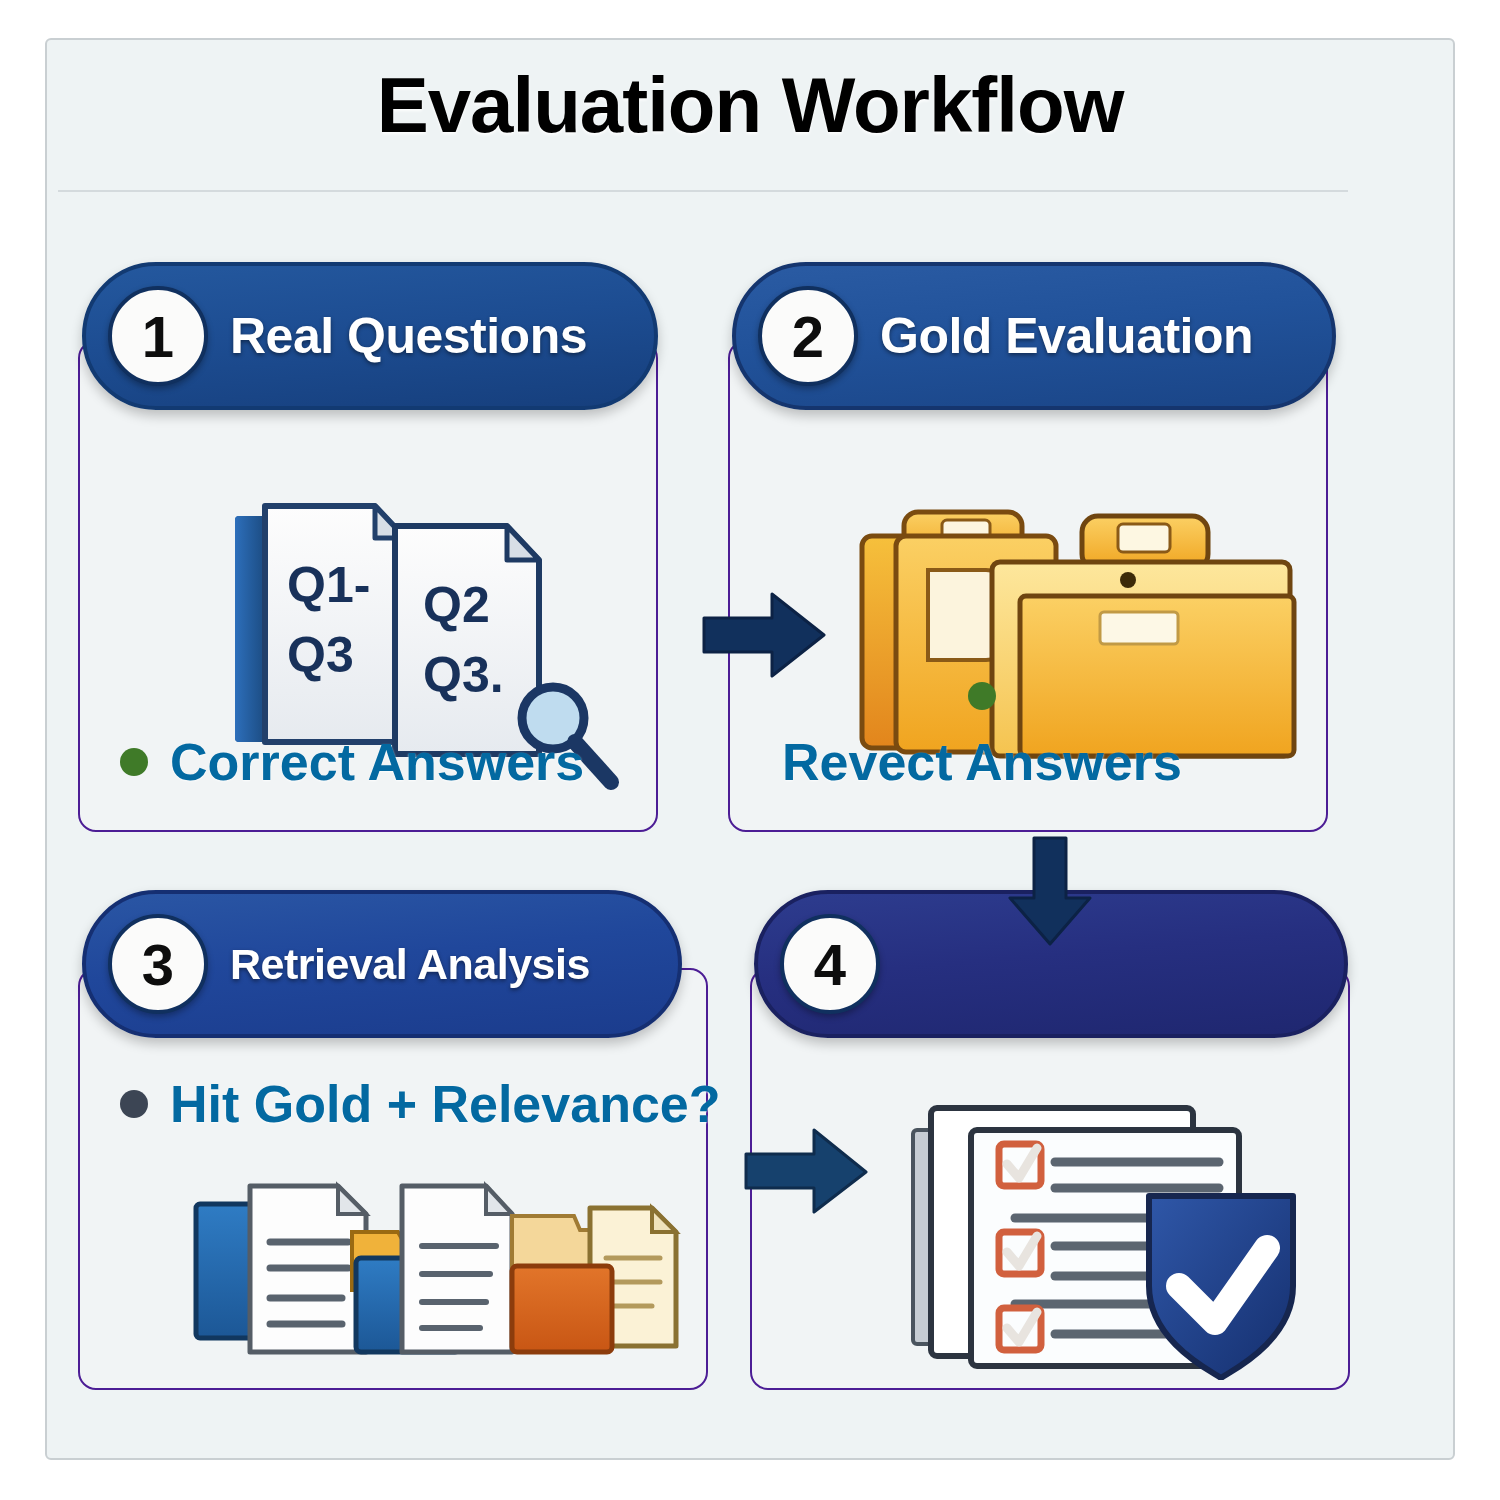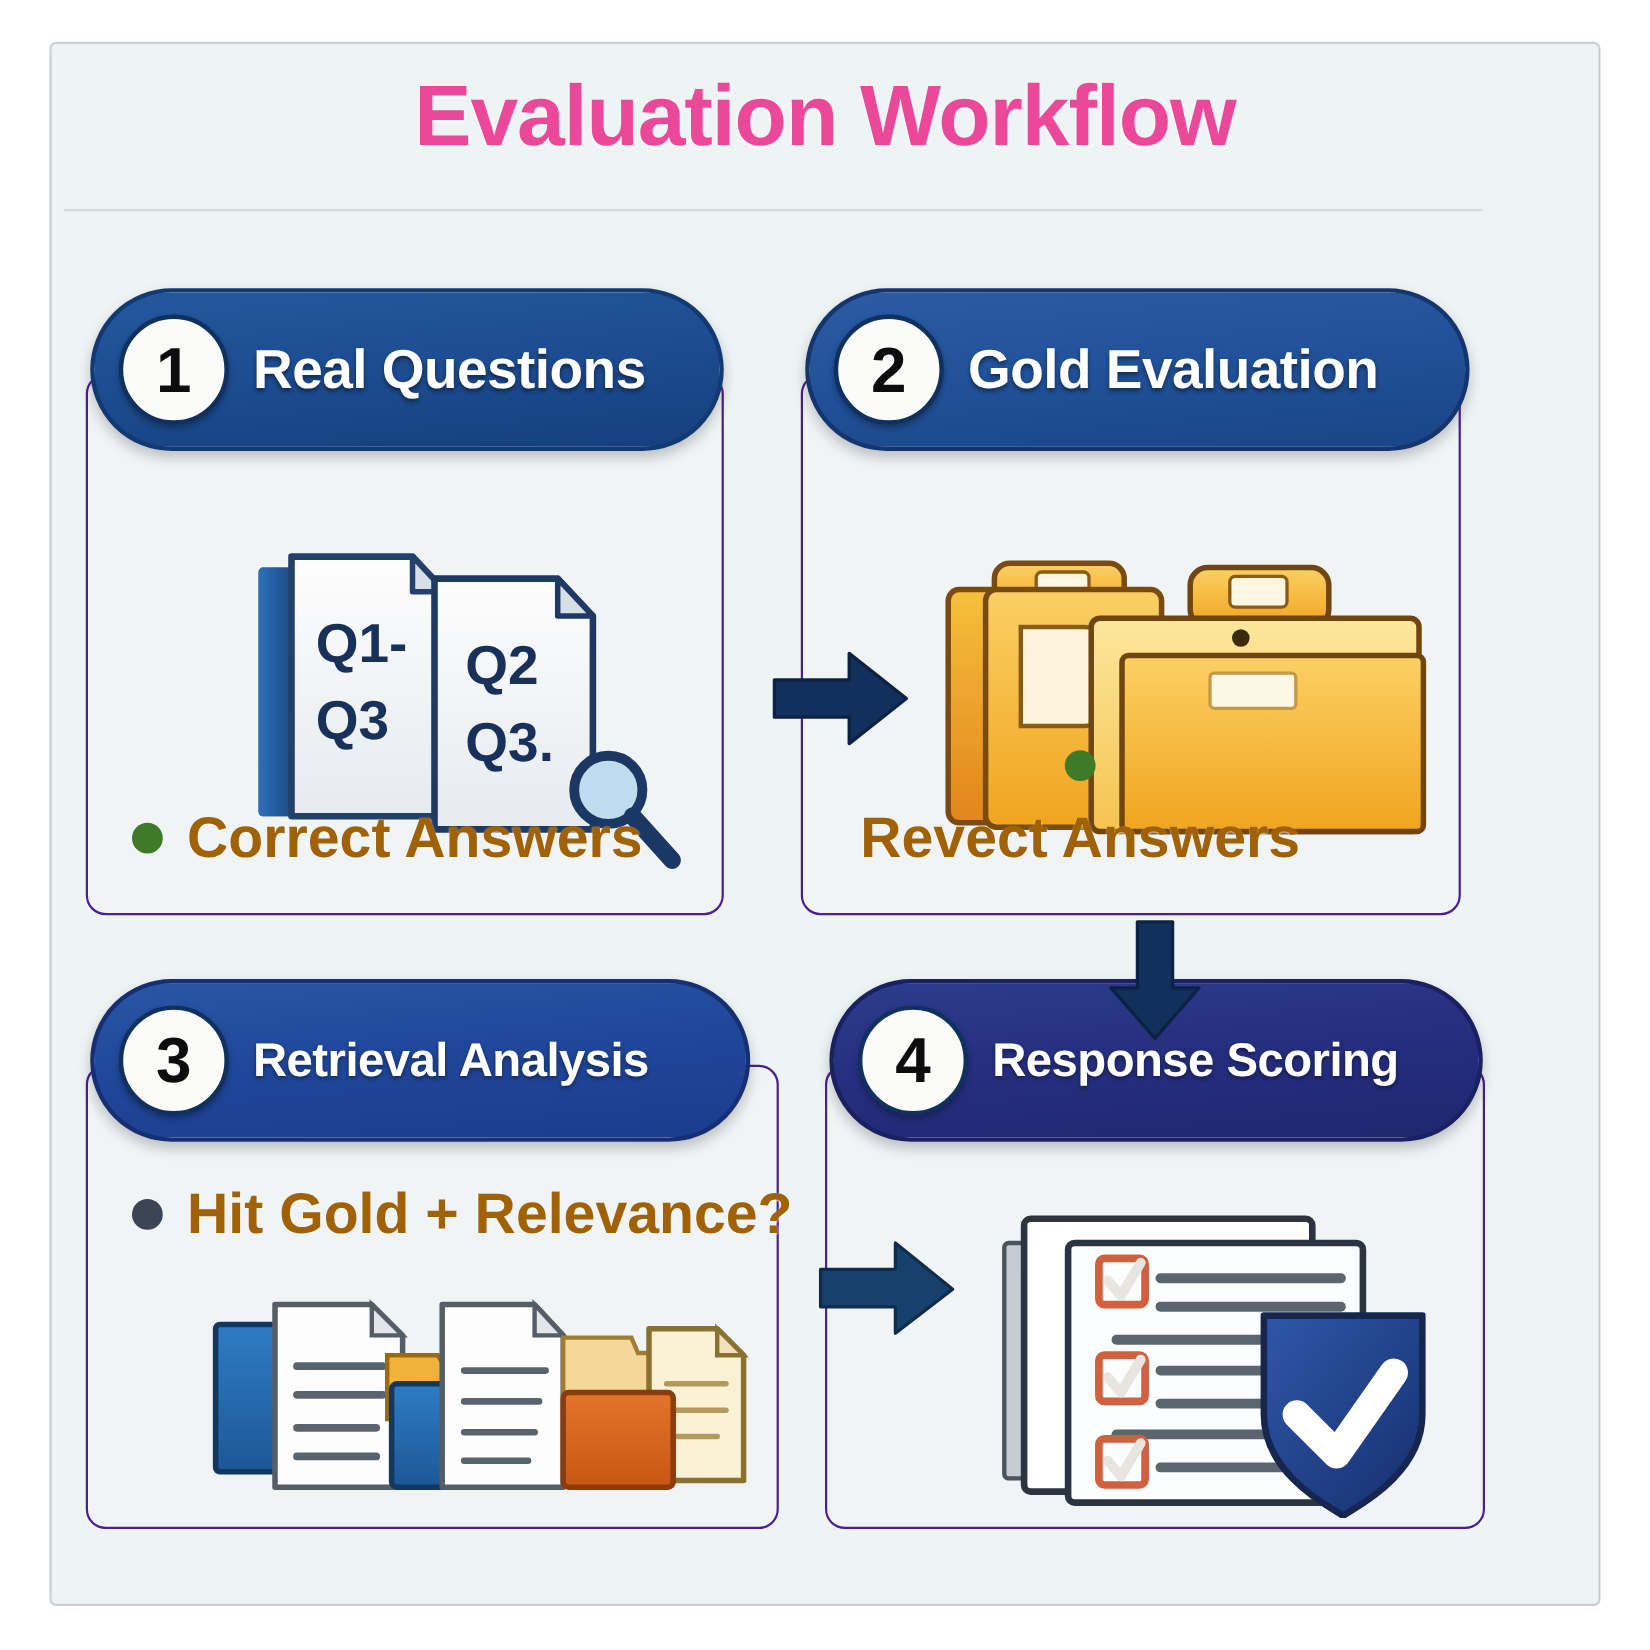--- a/index.html
+++ b/index.html
@@ -36,21 +36,21 @@
 
   
   .title {
     position: absolute;
     left: 0;
     top: 60px;
     width: 100%;
     text-align: center;
     font-size: 78px;
     font-weight: bold;
-    color: #ec4899;
+    color: #000000;
     letter-spacing: -1px;
     text-shadow: 0 2px 3px rgba(255,255,255,0.9);
     font-family: "Liberation Sans", sans-serif;
   }
   .title-rule {
     position: absolute;
     left: 58px;
     top: 190px;
     width: 1290px;
     height: 2px;
@@ -143,21 +143,21 @@
   .bullet {
     width: 28px;
     height: 28px;
     border-radius: 50%;
   }
   .bullet-green { background: #3f7a28; }
   .bullet-dark  { background: #3c4554; }
   .caption-text {
     font-size: 52px;
     font-weight: bold;
-    color: #a16207;
+    color: #0369a1;
     text-shadow: 0 1px 2px rgba(255,255,255,0.8);
   }
 
   .cap-1 { left: 40px; bottom: 38px; }
   .cap-2 { left: 52px; bottom: 38px; flex-direction: column; }
   .cap-3 { left: 40px; top: 104px; }
 
   
   .arrow { position: absolute; z-index: 6; }
   .arrow-1-2 { left: 700px; top: 580px; }
@@ -354,21 +354,20 @@
             <polyline points="100,162 112,176 130,146"></polyline>
             <polyline points="100,238 112,252 130,222"></polyline>
           </g>
           <path d="M242 106 L386 106 L386 196 C386 252 322 282 314 288 C306 282 242 252 242 196 Z" fill="url(#shieldGrad)" stroke="#16264f" stroke-width="6" stroke-linejoin="round"></path>
           <polyline points="272,196 308,232 360,158" fill="none" stroke="#ffffff" stroke-width="26" stroke-linecap="round" stroke-linejoin="round"></polyline>
         </svg>
       </div>
 
       <div class="pill pill-4">
         <div class="badge">4</div>
-        <div class="pill-label">Response Scoring</div>
       </div>
     </div>
 
     <svg class="arrow arrow-1-2" width="130" height="110" viewBox="0 0 130 110">
       <path d="M4 38 L72 38 L72 14 L124 55 L72 96 L72 72 L4 72 Z" fill="#11305c" stroke="#0c2245" stroke-width="3" stroke-linejoin="round"></path>
     </svg>
 
     <svg class="arrow arrow-2-4" width="100" height="112" viewBox="0 0 100 112">
       <path d="M34 2 L66 2 L66 62 L90 62 L50 108 L10 62 L34 62 Z" fill="#11305c" stroke="#0c2245" stroke-width="3" stroke-linejoin="round"></path>
     </svg>

